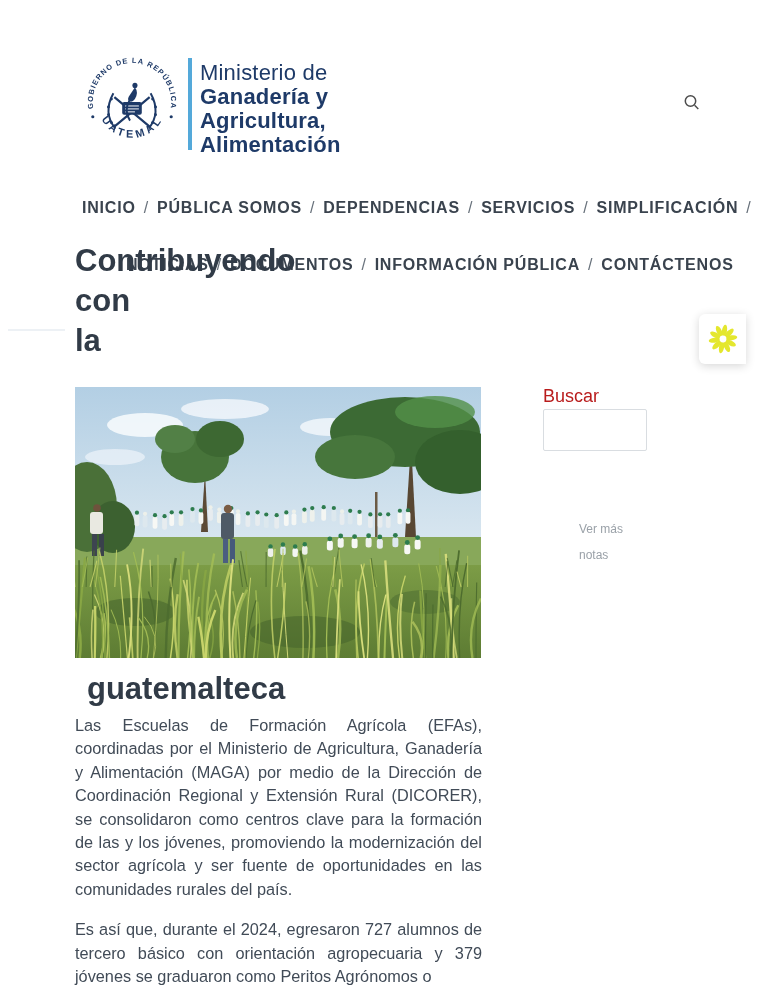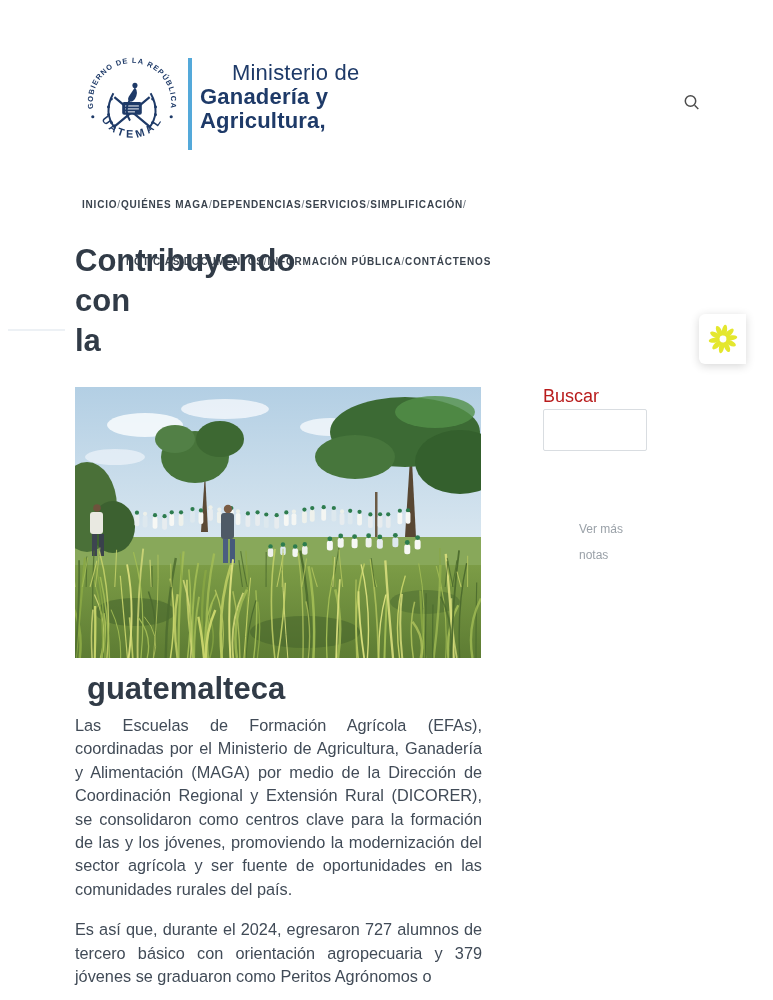--- a/index.html
+++ b/index.html
@@ -7,28 +7,28 @@
   body {
     width:773px; height:1000px; position:relative; overflow:hidden;
     background:#ffffff; font-family:"Liberation Sans", sans-serif;
   }
   .abs { position:absolute; }
 
   
   .seal { left:83px; top:56px; width:98px; height:98px; }
   .logo-bar { left:188px; top:58px; width:4px; height:92px; background:#54a9da; }
   .wordmark { left:200px; top:61px; color:#1e3a68; line-height:24px; font-size:22px; }
-  .wordmark .light { font-weight:400; letter-spacing:.2px;margin-left:32px; }
+  .wordmark .light { font-weight:400; letter-spacing:.2px; }
   .wordmark .bold  { font-weight:700; letter-spacing:.2px; }
   .search-btn { left:678px; top:90px; width:28px; height:28px; background:none; border:none; padding:0; cursor:pointer; }
 
   
   .nav-row {
-    position:absolute; display:flex; align-items:center; gap:0;
-    font-size:10px; font-weight:700; letter-spacing:.8px; color:#3a434e; white-space:nowrap;
+    position:absolute; display:flex; align-items:center; gap:8px;
+    font-size:16px; font-weight:700; letter-spacing:.8px; color:#3a434e; white-space:nowrap;
   }
   .nav-row1 { left:82px; top:199px; }
   .nav-row2 { left:82px; top:256px;padding-left:44px; }
   .nav-item { color:#3a434e; text-decoration:none; cursor:pointer; }
   .nav-sep { color:#69727c; font-weight:400; }
 
   .faint-rule { left:8px; top:329px; width:57px; height:2px; background:#edf1f5; }
 
   
   .title-top {
@@ -102,33 +102,34 @@
     <path d="M48,44 q-7,12 0,22" fill="none" stroke="#1e3a68" stroke-width="2"></path>
   </svg>
 </div>
 
 <div class="abs logo-bar"></div>
 
 <div class="abs wordmark">
   <div class="light">Ministerio de</div>
   <div class="bold">Ganadería y</div>
   <div class="bold">Agricultura,</div>
+  <div class="bold">Alimentación</div>
 </div>
 
 <button class="abs search-btn">
   <svg viewBox="0 0 24 24" width="24" height="24">
     <circle cx="10.5" cy="10" r="5.2" fill="none" stroke="#4c4c4c" stroke-width="1.5"></circle>
     <line x1="14.6" y1="14.3" x2="18.3" y2="18" stroke="#4c4c4c" stroke-width="1.5"></line>
   </svg>
 </button>
 
 <nav class="nav-row nav-row1">
     <a class="nav-item">INICIO</a>
     <span class="nav-sep">/</span>
-    <a class="nav-item">QUIÉNES MAGA</a>
+    <a class="nav-item">PÚBLICA SOMOS</a>
     <span class="nav-sep">/</span>
     <a class="nav-item">DEPENDENCIAS</a>
     <span class="nav-sep">/</span>
     <a class="nav-item">SERVICIOS</a>
     <span class="nav-sep">/</span>
     <a class="nav-item">SIMPLIFICACIÓN</a>
     <span class="nav-sep">/</span>
   </nav>
 <nav class="nav-row nav-row2">
     <a class="nav-item">NOTICIAS</a>

